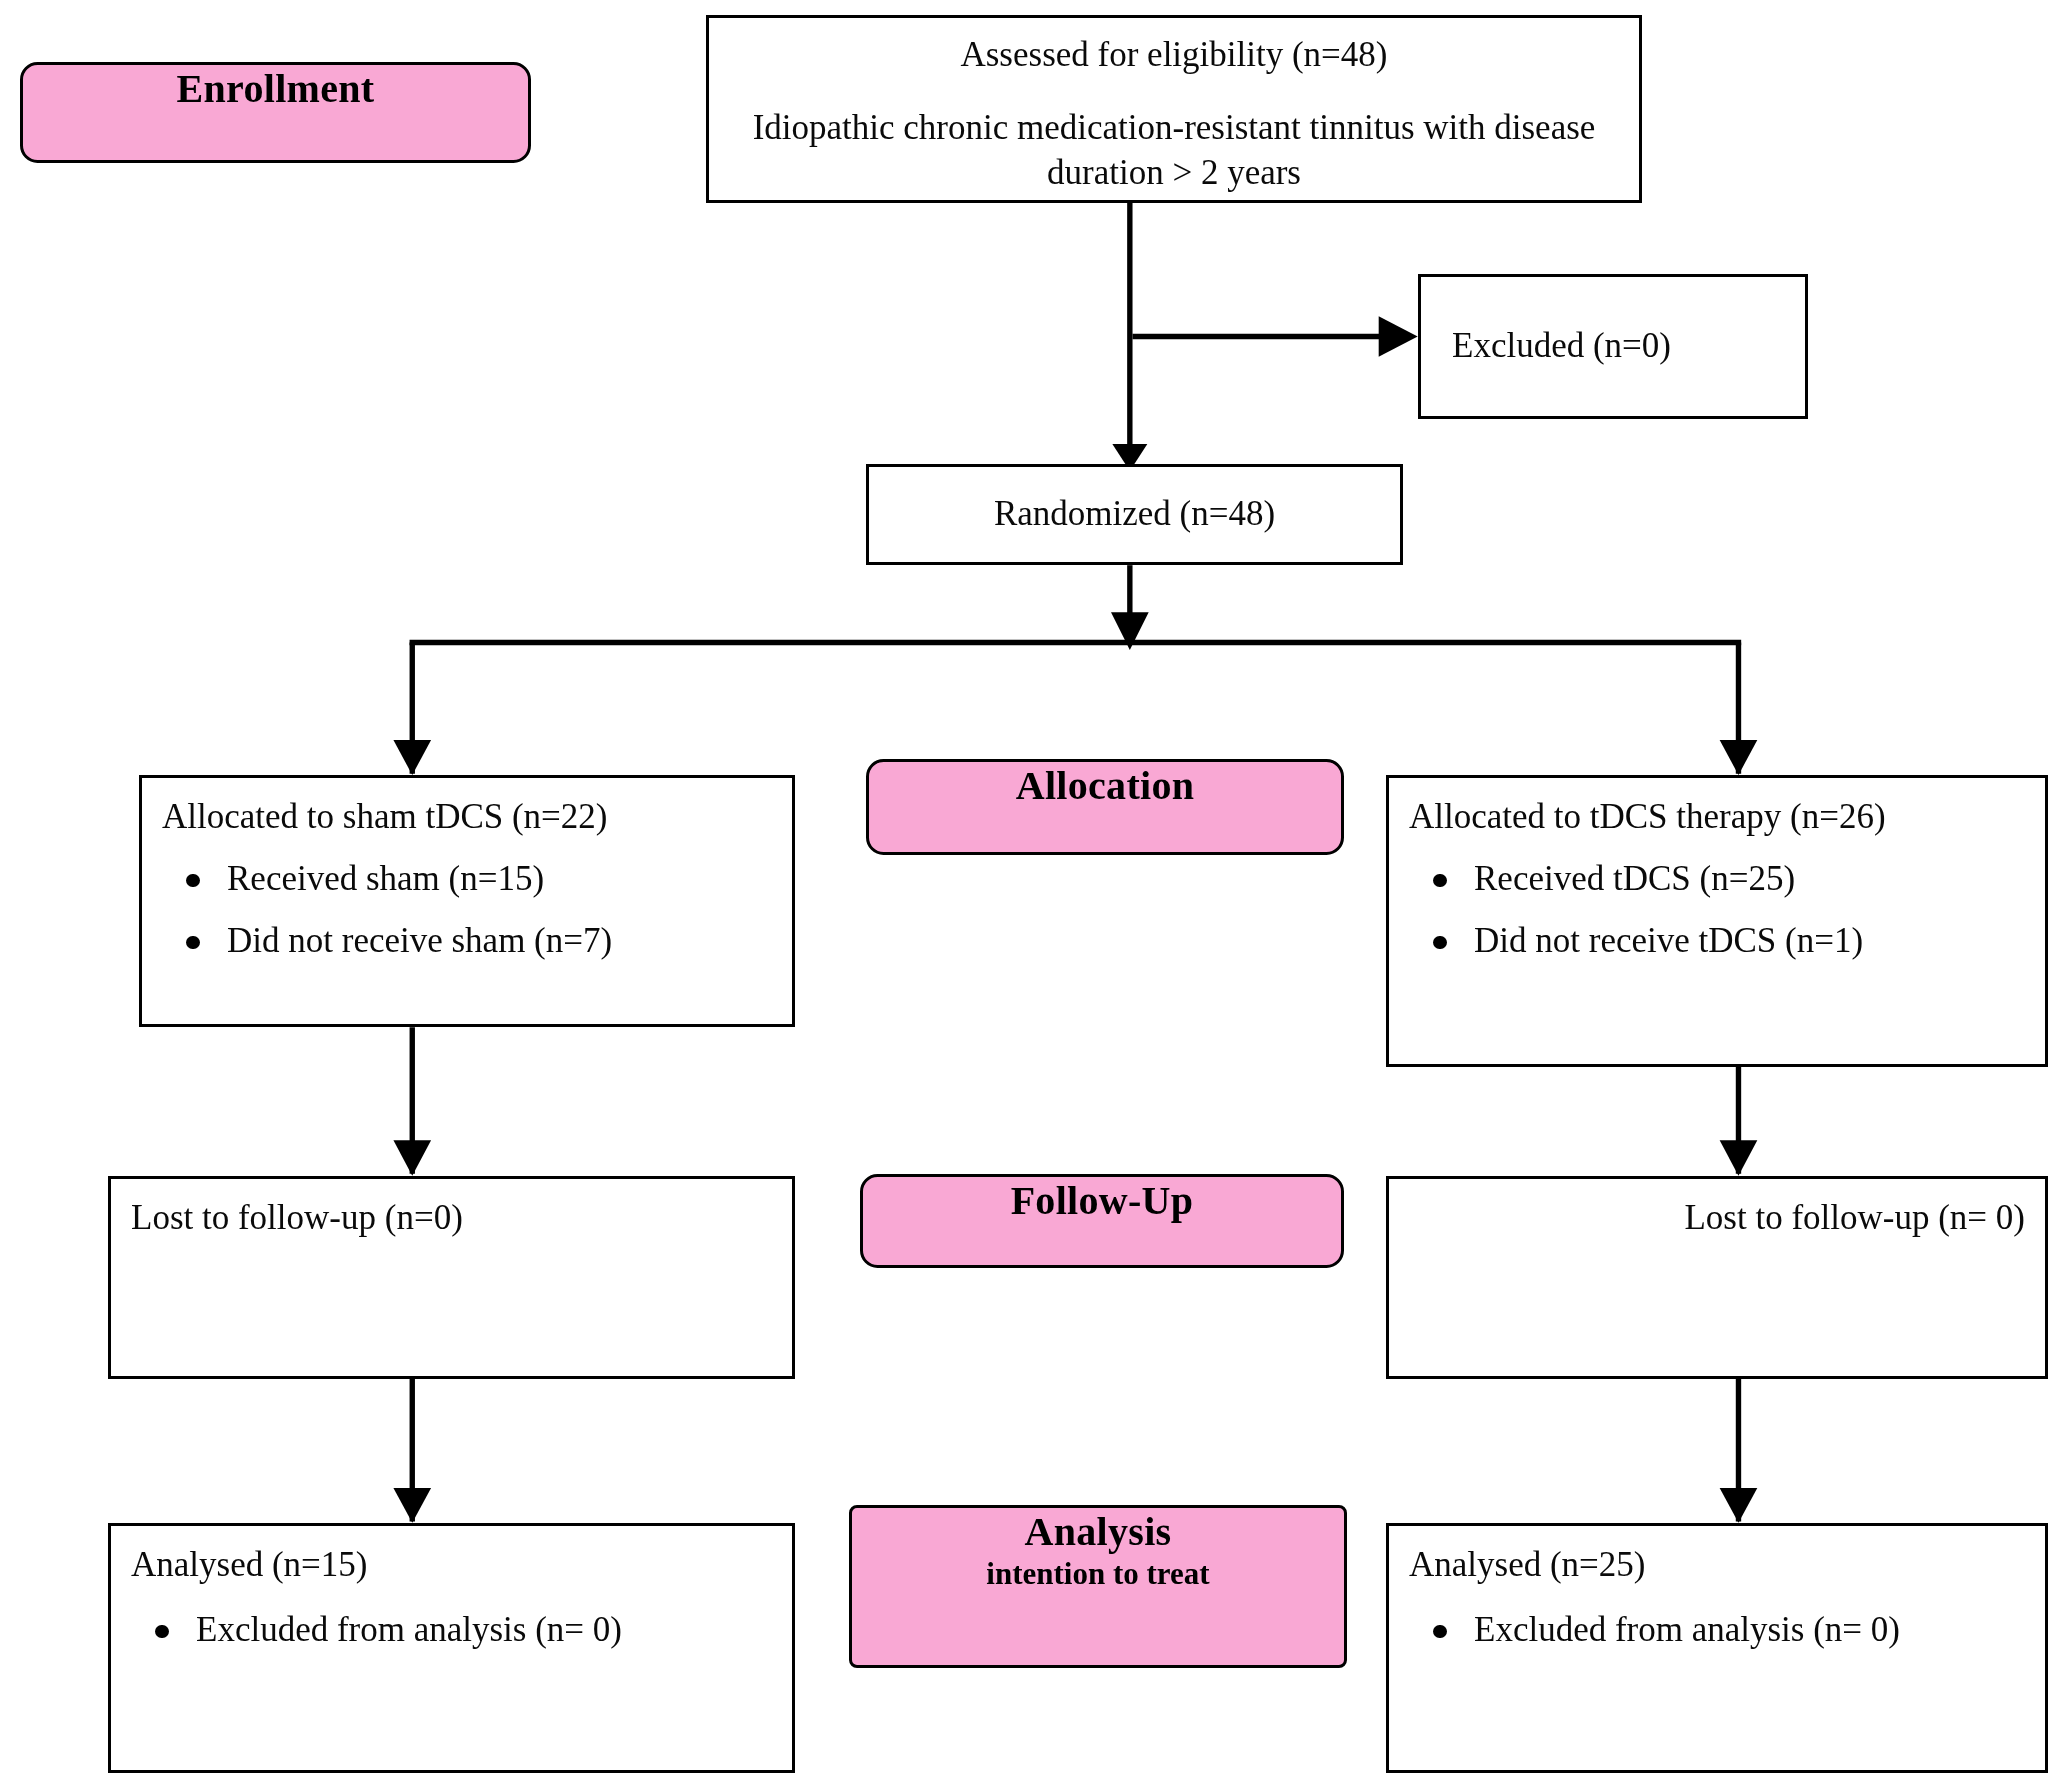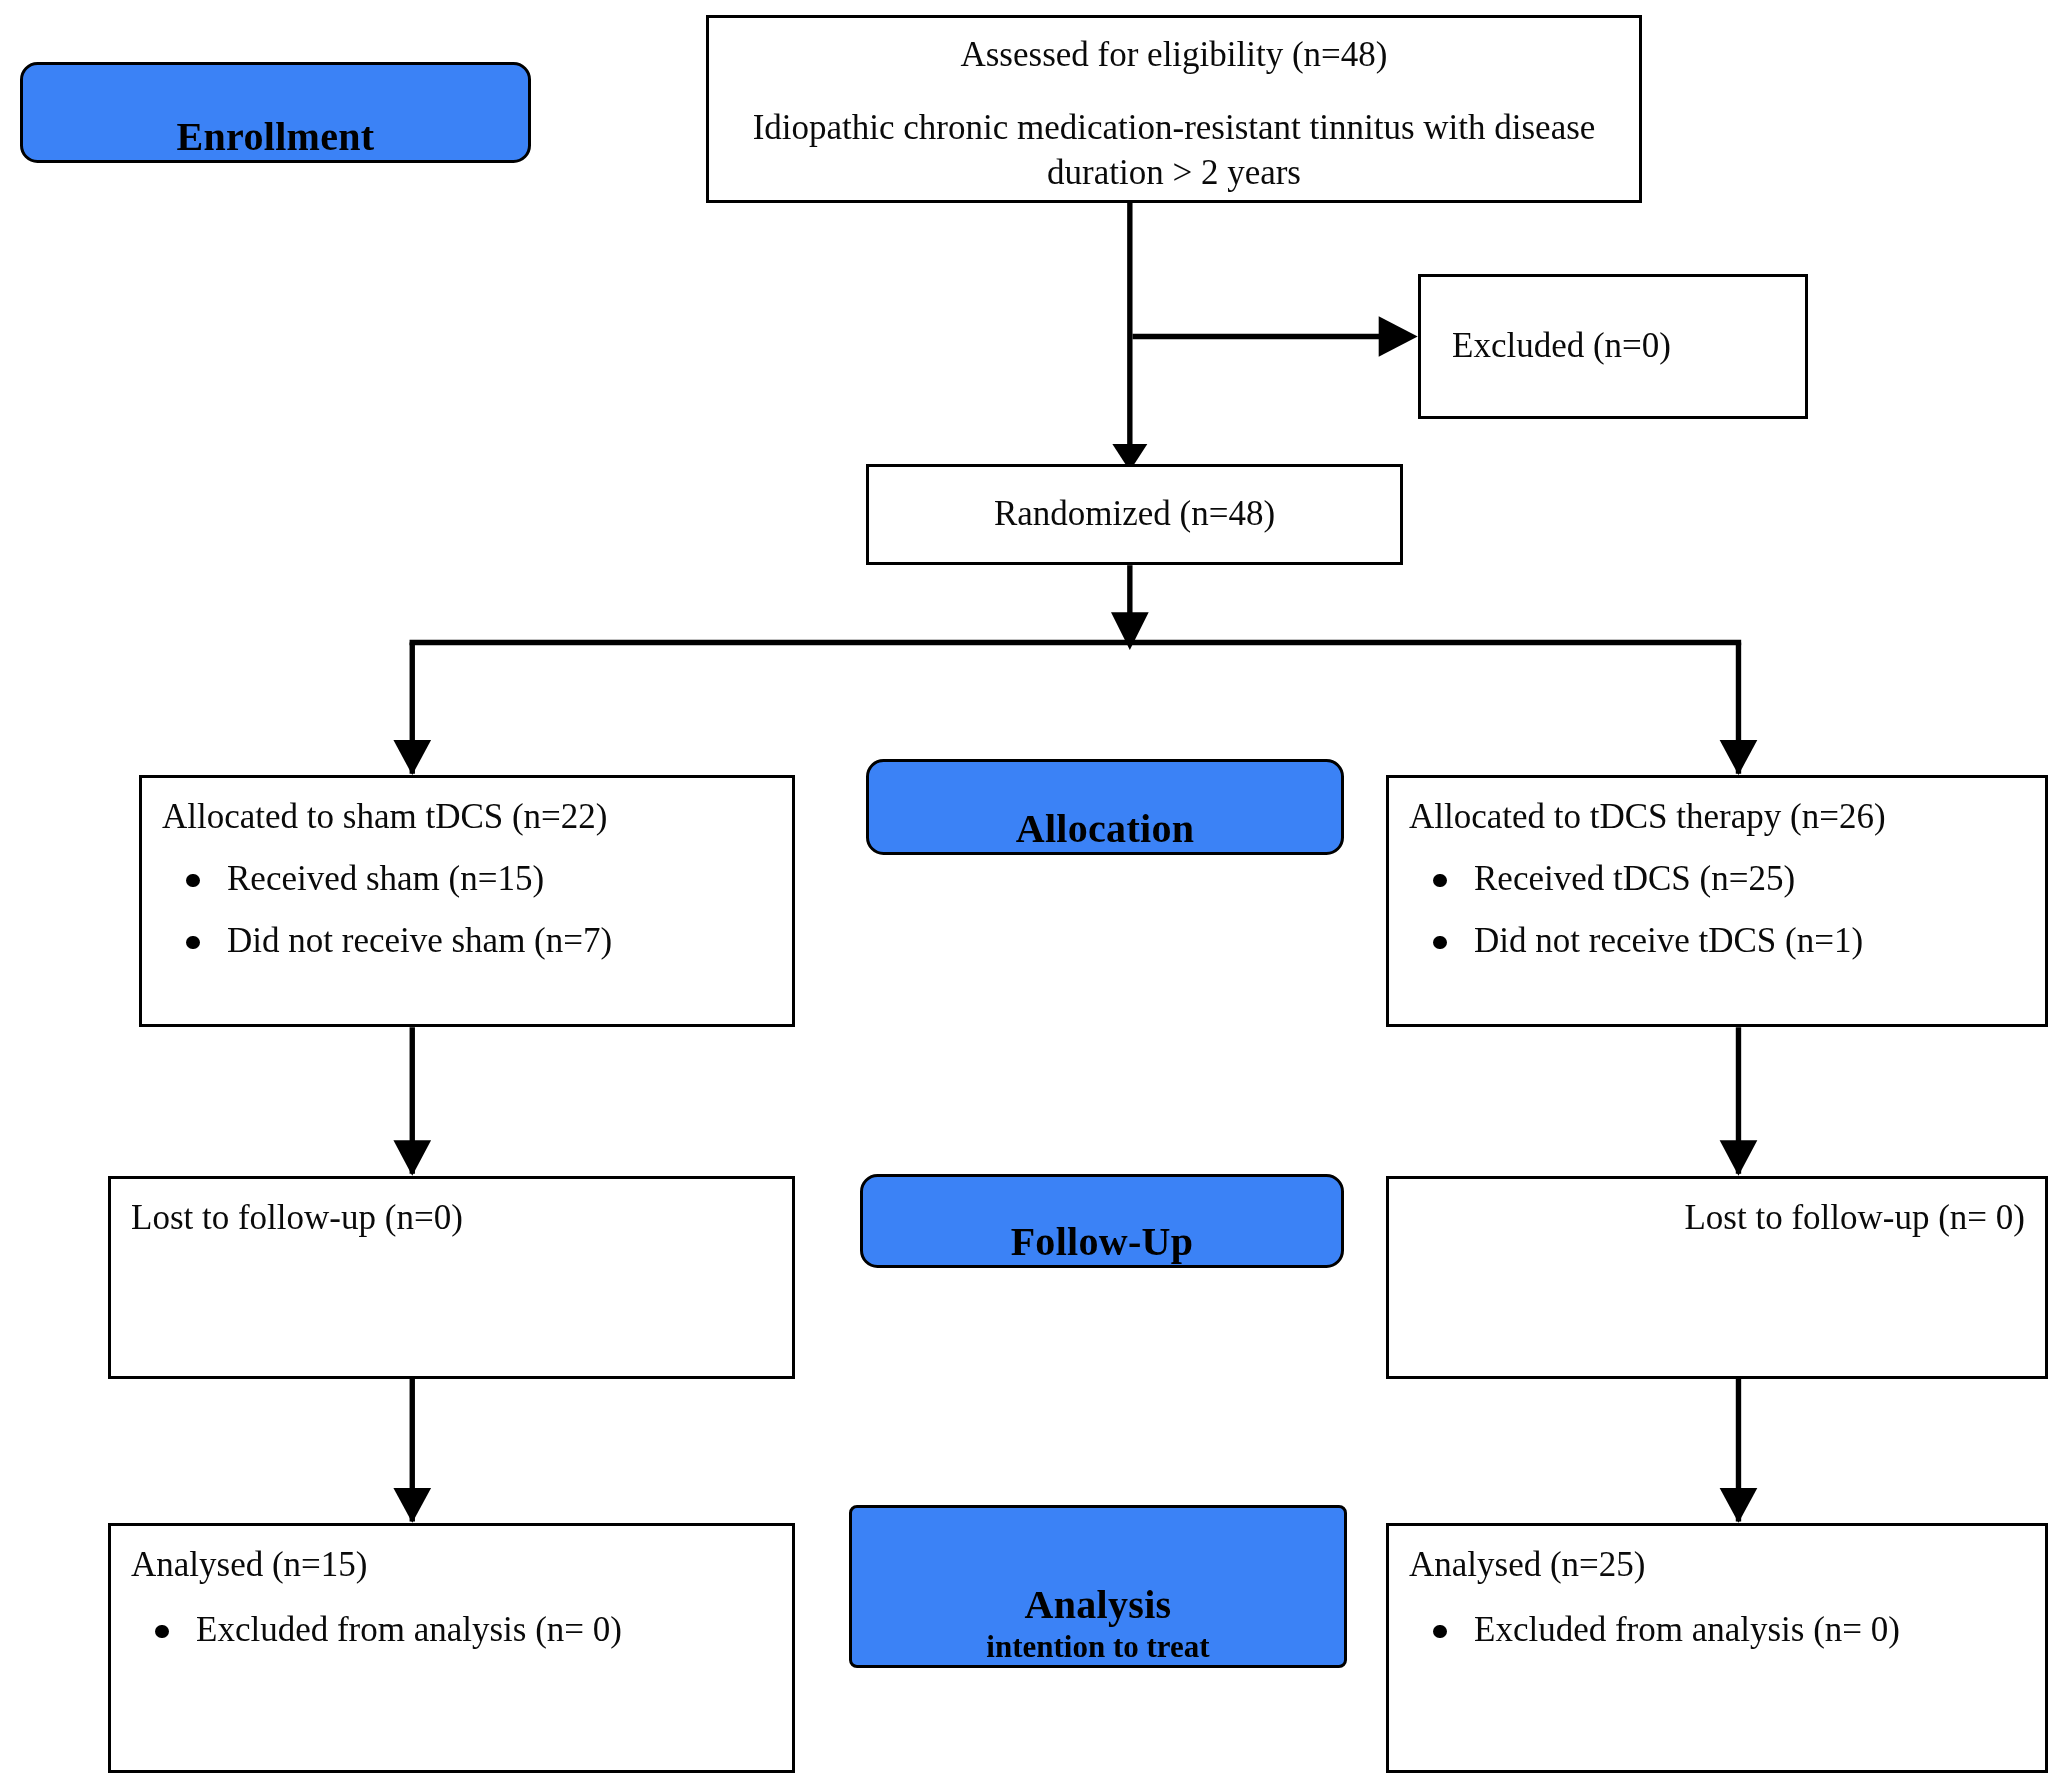--- a/index.html
+++ b/index.html
@@ -43,27 +43,27 @@
     display: flex;
     flex-direction: column;
     align-items: center;
     justify-content: flex-start;
   }
   .centered .txt { text-align: center; }
 
   .stage-badge {
     position: absolute;
     box-sizing: border-box;
-    background: #3b82f6;
+    background: #f9a8d4;
     border: 3.4px solid #000000;
     border-radius: 17.5px;
     display: flex;
     flex-direction: column;
     align-items: center;
-    justify-content: flex-end;
+    justify-content: flex-start;
   }
   .stage-badge .badge-label {
     font-family: "Liberation Serif", "DejaVu Serif", serif;
     font-weight: bold;
     font-size: 40px;
     color: #000000;
     letter-spacing: 0.3px;
   }
   .stage-badge .badge-sub {
     font-family: "Liberation Serif", "DejaVu Serif", serif;
@@ -179,21 +179,21 @@
   </div>
 
   <div class="node pad" style="left:139px; top:775px; width:656px; height:252px;">
     <div class="hdr">Allocated to sham tDCS (n=22)</div>
     <ul class="bullets">
       <li>Received sham (n=15)</li>
       <li>Did not receive sham (n=7)</li>
     </ul>
   </div>
 
-  <div class="node pad" style="left:1386px; top:775px; width:662px; height:252px;">
+  <div class="node pad" style="left:1386px; top:775px; width:662px; height:292px;">
     <div class="hdr">Allocated to tDCS therapy (n=26)</div>
     <ul class="bullets">
       <li>Received tDCS (n=25)</li>
       <li>Did not receive tDCS (n=1)</li>
     </ul>
   </div>
 
   <div class="node pad" style="left:108px; top:1176px; width:687px; height:203px;">
     <div class="hdr">Lost to follow-up (n=0)</div>
   </div>

